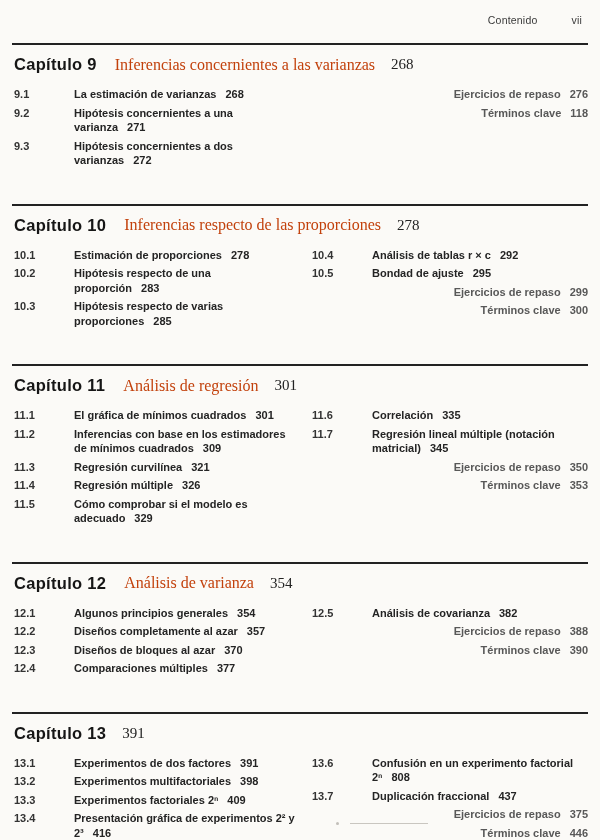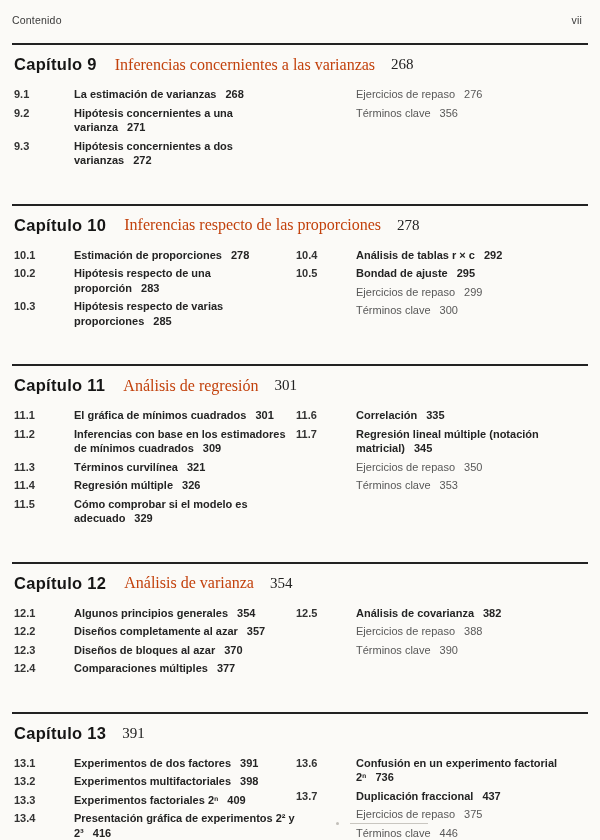--- a/index.html
+++ b/index.html
@@ -6,39 +6,39 @@
   html,body { width:600px; height:840px; }
   body {
     font-family:"Liberation Sans", sans-serif;
     background:#fbfaf7;
     color:#1d1d1d;
     padding:14px 12px 0 12px;
     position:relative;
     overflow:hidden;
   }
   .header {
-    display:flex; justify-content:space-between; align-items:baseline;
+    display:flex; justify-content:flex-end; align-items:baseline;
     gap:34px; font-size:10.5px; color:#3a3a3a;
     margin-bottom:17px; padding-right:6px; letter-spacing:.2px;
   }
   .chapter { border-top:2px solid #222; padding-top:8px; }
   .chapter + .chapter { margin-top:32px; }
   .chap-head { display:flex; align-items:center; margin:2px 0 13px 2px; }
   .chap-label { font-weight:bold; font-size:16.5px; letter-spacing:.3px; color:#161616; white-space:nowrap; }
   .chap-title { font-family:"Liberation Serif", serif; font-size:16px; margin-left:18px; color:#c2410c; }
   .chap-page  { font-family:"Liberation Serif", serif; font-size:15px; margin-left:16px; color:#222; }
-  .cols { display:grid; grid-template-columns:282px 1fr; padding-left:2px; }
+  .cols { display:grid; grid-template-columns:282px 1fr; column-gap:16px; padding-left:2px; }
   .item {
     display:flex; font-size:11px; line-height:1.32;
     margin-bottom:4px; font-weight:bold; color:#242424;
   }
   .item .num { width:32px; flex:0 0 32px; color:#333; }
   .item .text { max-width:252px;padding-left:28px; }
   .item .pg { margin-left:9px; white-space:nowrap; }
-  .item.muted { font-weight:normal; color:#585858; }
+  .item.muted { font-weight:bold; color:#585858;justify-content:flex-end; }
   .artifact {
     position:absolute; left:350px; bottom:16px;
     width:78px; height:1px; background:#c9c6c0;
   }
   .artifact::before {
     content:""; position:absolute; left:-14px; top:-1px;
     width:3px; height:3px; border-radius:50%; background:#c2bfb9;
   }
 </style>
 </head>
@@ -71,21 +71,21 @@
             <span class="text"><span class="ttl">Hipótesis concernientes a dos varianzas</span><span class="pg">272</span></span>
           </div>
         </div>
         <div class="col">
           <div class="item muted">
             <span class="num"></span>
             <span class="text"><span class="ttl">Ejercicios de repaso</span><span class="pg">276</span></span>
           </div>
           <div class="item muted">
             <span class="num"></span>
-            <span class="text"><span class="ttl">Términos clave</span><span class="pg">356</span></span>
+            <span class="text"><span class="ttl">Términos clave</span><span class="pg">118</span></span>
           </div>
         </div>
       </div>
     </section>
     <section class="chapter">
       <div class="chap-head">
         <span class="chap-label">Capítulo 10</span>
         <span class="chap-title">Inferencias respecto de las proporciones</span>
         <span class="chap-page">278</span>
       </div>
@@ -135,21 +135,21 @@
           <div class="item">
             <span class="num">11.1</span>
             <span class="text"><span class="ttl">El gráfica de mínimos cuadrados</span><span class="pg">301</span></span>
           </div>
           <div class="item">
             <span class="num">11.2</span>
             <span class="text"><span class="ttl">Inferencias con base en los estimadores de mínimos cuadrados</span><span class="pg">309</span></span>
           </div>
           <div class="item">
             <span class="num">11.3</span>
-            <span class="text"><span class="ttl">Términos curvilínea</span><span class="pg">321</span></span>
+            <span class="text"><span class="ttl">Regresión curvilínea</span><span class="pg">321</span></span>
           </div>
           <div class="item">
             <span class="num">11.4</span>
             <span class="text"><span class="ttl">Regresión múltiple</span><span class="pg">326</span></span>
           </div>
           <div class="item">
             <span class="num">11.5</span>
             <span class="text"><span class="ttl">Cómo comprobar si el modelo es adecuado</span><span class="pg">329</span></span>
           </div>
         </div>
@@ -238,21 +238,21 @@
             <span class="text"><span class="ttl">Presentación gráfica de experimentos 2² y 2³</span><span class="pg">416</span></span>
           </div>
           <div class="item">
             <span class="num">13.5</span>
             <span class="text"><span class="ttl">Análisis de superficie de respuesta</span><span class="pg">430</span></span>
           </div>
         </div>
         <div class="col">
           <div class="item">
             <span class="num">13.6</span>
-            <span class="text"><span class="ttl">Confusión en un experimento factorial 2ⁿ</span><span class="pg">736</span></span>
+            <span class="text"><span class="ttl">Confusión en un experimento factorial 2ⁿ</span><span class="pg">808</span></span>
           </div>
           <div class="item">
             <span class="num">13.7</span>
             <span class="text"><span class="ttl">Duplicación fraccional</span><span class="pg">437</span></span>
           </div>
           <div class="item muted">
             <span class="num"></span>
             <span class="text"><span class="ttl">Ejercicios de repaso</span><span class="pg">375</span></span>
           </div>
           <div class="item muted">

